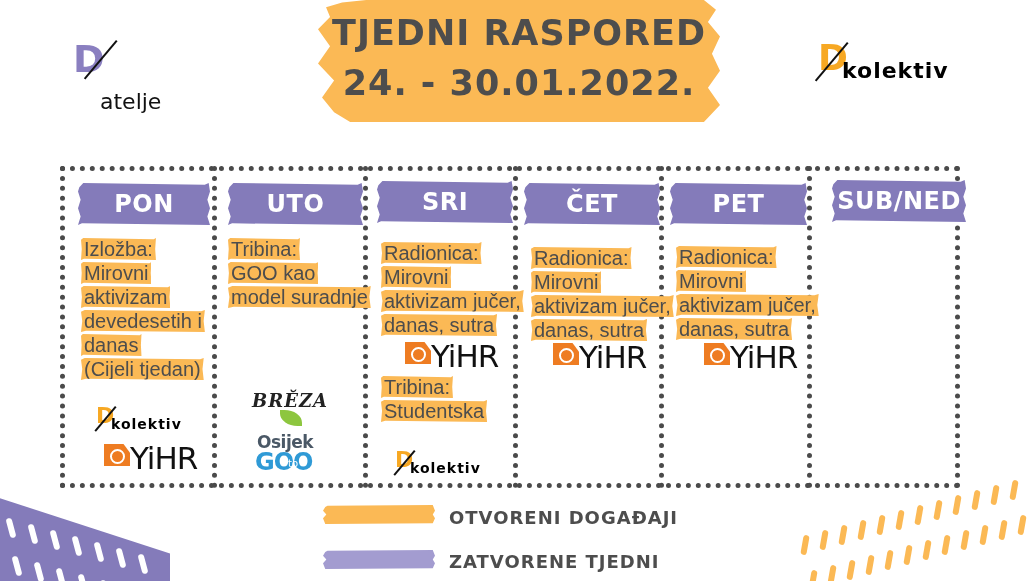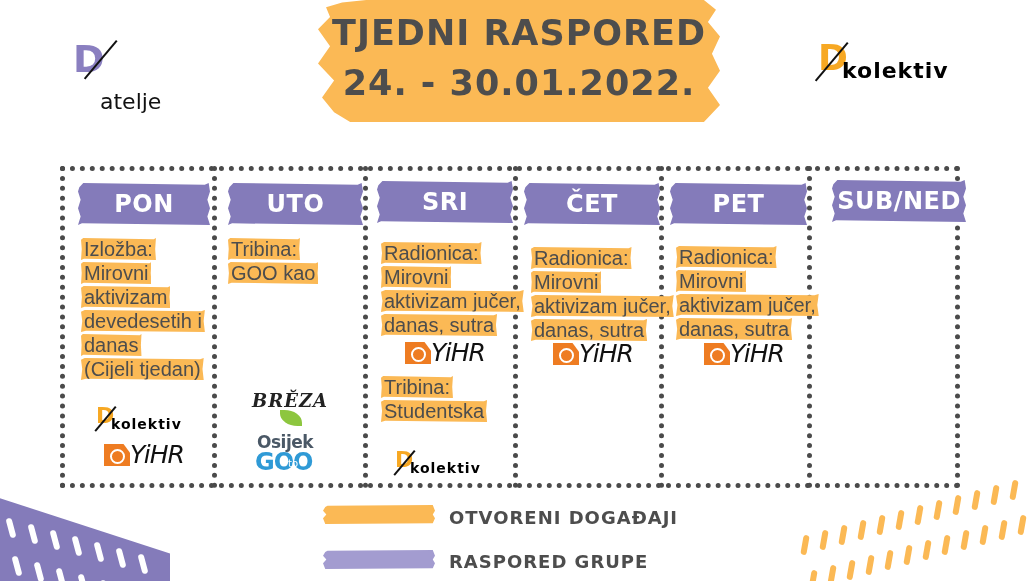--- a/index.html
+++ b/index.html
@@ -45,21 +45,21 @@
     clip-path: polygon(1% 10%, 4% 0, 96% 4%, 99% 0, 100% 20%, 98% 40%, 100% 60%, 98% 80%, 100% 100%, 3% 96%, 0 100%, 2% 80%, 0 60%, 2% 40%, 0 20%); }
 
   .event { position: absolute; font-family: Liberation Sans, sans-serif; font-size: 20px; color: #4d4d4d; text-align: right; }
   .event .line { display: block; background: #fbb955; padding: 0 3px; height: 22px; line-height: 22px; margin-bottom: 2px; white-space: nowrap; width: fit-content;
     clip-path: polygon(0 8%, 3% 0, 97% 6%, 100% 0, 99% 50%, 100% 100%, 4% 94%, 0 100%, 1% 50%); }
 
   
   .yihr { position: absolute; height: 26px; width: 80px; }
   .yihr .box { position: absolute; left: 0; top: 2px; width: 26px; height: 22px; background: #ee7c22; clip-path: polygon(0 0, 75% 0, 100% 40%, 100% 100%, 0 100%); }
   .yihr .box::after { content: ""; position: absolute; left: 6px; top: 5px; width: 11px; height: 11px; border-radius: 50%; border: 2px solid #fff; }
-  .yihr .txt { position: absolute; left: 26px; top: -2px; font-family: "DejaVu Sans", sans-serif; font-size: 25px; color: #111; letter-spacing: -1px; font-style: italic; }
+  .yihr .txt { position: absolute; left: 26px; top: -2px; font-family: "DejaVu Sans", sans-serif; font-size: 31px; color: #111; letter-spacing: -1px; }
 
   
   .breza { position: absolute; left: 250px; top: 390px; width: 90px; height: 40px; }
   .breza .word { position: absolute; left: 2px; top: 0; font-family: "DejaVu Serif", serif; font-weight: bold; font-size: 18px; color: #222; letter-spacing: 1px; font-style: italic; }
   .breza .leaf { position: absolute; left: 30px; top: 20px; width: 22px; height: 16px; background: #8dc63f; border-radius: 0 80% 0 80%; }
 
   
   .osijek { position: absolute; left: 255px; top: 434px; width: 80px; height: 42px; }
   .osijek .o1 { position: absolute; left: 2px; top: -2px; font-family: "DejaVu Sans", sans-serif; font-weight: bold; font-size: 17px; color: #4a5866; letter-spacing: -0.5px; }
   .osijek .o2 { position: absolute; left: 0; top: 14px; font-family: "DejaVu Sans", sans-serif; font-weight: bold; font-size: 24px; color: #2f9ad6; letter-spacing: -1px; }
@@ -116,20 +116,21 @@
   <span class="line">Mirovni</span>
   <span class="line">aktivizam</span>
   <span class="line">devedesetih i</span>
   <span class="line">danas</span>
   <span class="line">(Cijeli tjedan)</span>
 </div>
 
 <div class="event" style="left:228px; top:238px;">
   <span class="line">Tribina:</span>
   <span class="line">GOO kao</span>
+  <span class="line">model suradnje</span>
 </div>
 
 <div class="event" style="left:381px; top:242px;">
   <span class="line">Radionica:</span>
   <span class="line"> Mirovni</span>
   <span class="line">aktivizam jučer,</span>
   <span class="line">danas, sutra</span>
 </div>
 <div class="event" style="left:381px; top:376px;">
   <span class="line">Tribina:</span>
@@ -185,21 +186,21 @@
 
 <div class="osijek">
   <span class="o1">Osijek</span>
   <span class="o2">GOO</span>
   <span class="to">to</span>
 </div>
 
 <div class="legend-swatch" style="left:323px; top:505px; background:#fbb955;"></div>
 <div class="legend-label" style="left:449px; top:507px;">OTVORENI DOGAĐAJI</div>
 <div class="legend-swatch" style="left:323px; top:550px; background:#a39cd0;"></div>
-<div class="legend-label" style="left:449px; top:551px;">RASPORED GRUPE</div>
+<div class="legend-label" style="left:449px; top:551px;">ZATVORENE TJEDNI</div>
 
 <div class="deco-dash" style="left: 8px; top: 518px; background: rgb(255, 255, 255); transform: rotate(-15deg);"></div>
 <div class="deco-dash" style="left: 30px; top: 524px; background: rgb(255, 255, 255); transform: rotate(-15deg);"></div>
 <div class="deco-dash" style="left: 52px; top: 530px; background: rgb(255, 255, 255); transform: rotate(-15deg);"></div>
 <div class="deco-dash" style="left: 74px; top: 536px; background: rgb(255, 255, 255); transform: rotate(-15deg);"></div>
 <div class="deco-dash" style="left: 96px; top: 542px; background: rgb(255, 255, 255); transform: rotate(-15deg);"></div>
 <div class="deco-dash" style="left: 118px; top: 548px; background: rgb(255, 255, 255); transform: rotate(-15deg);"></div>
 <div class="deco-dash" style="left: 140px; top: 554px; background: rgb(255, 255, 255); transform: rotate(-15deg);"></div>
 <div class="deco-dash" style="left: 14px; top: 556px; background: rgb(255, 255, 255); transform: rotate(-15deg);"></div>
 <div class="deco-dash" style="left: 36px; top: 562px; background: rgb(255, 255, 255); transform: rotate(-15deg);"></div>

